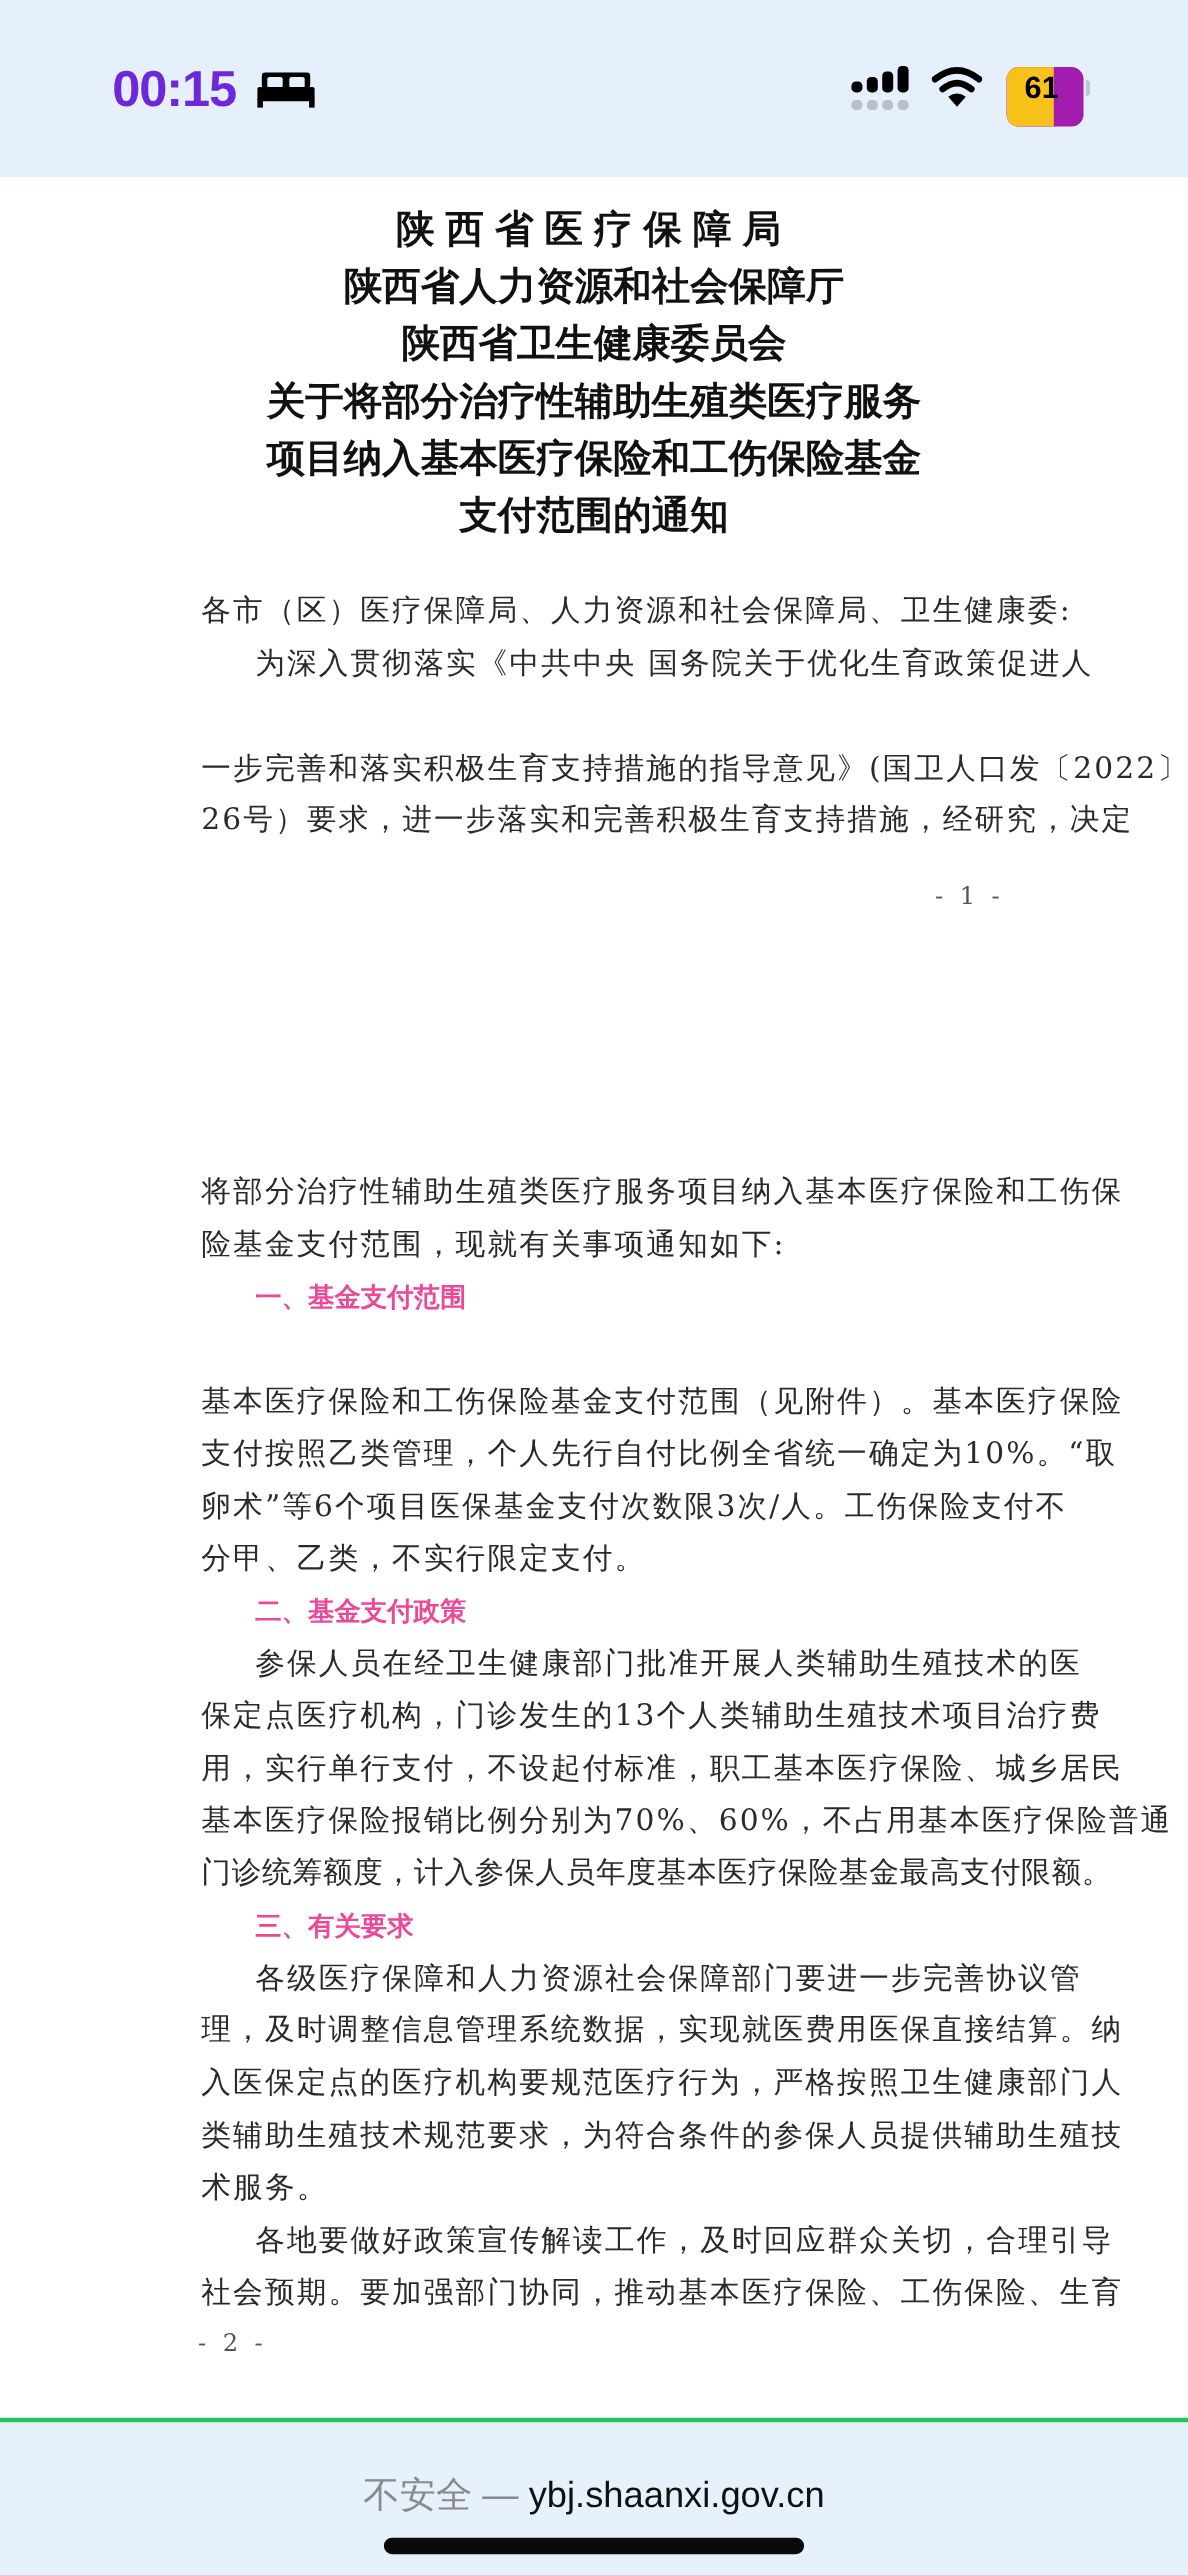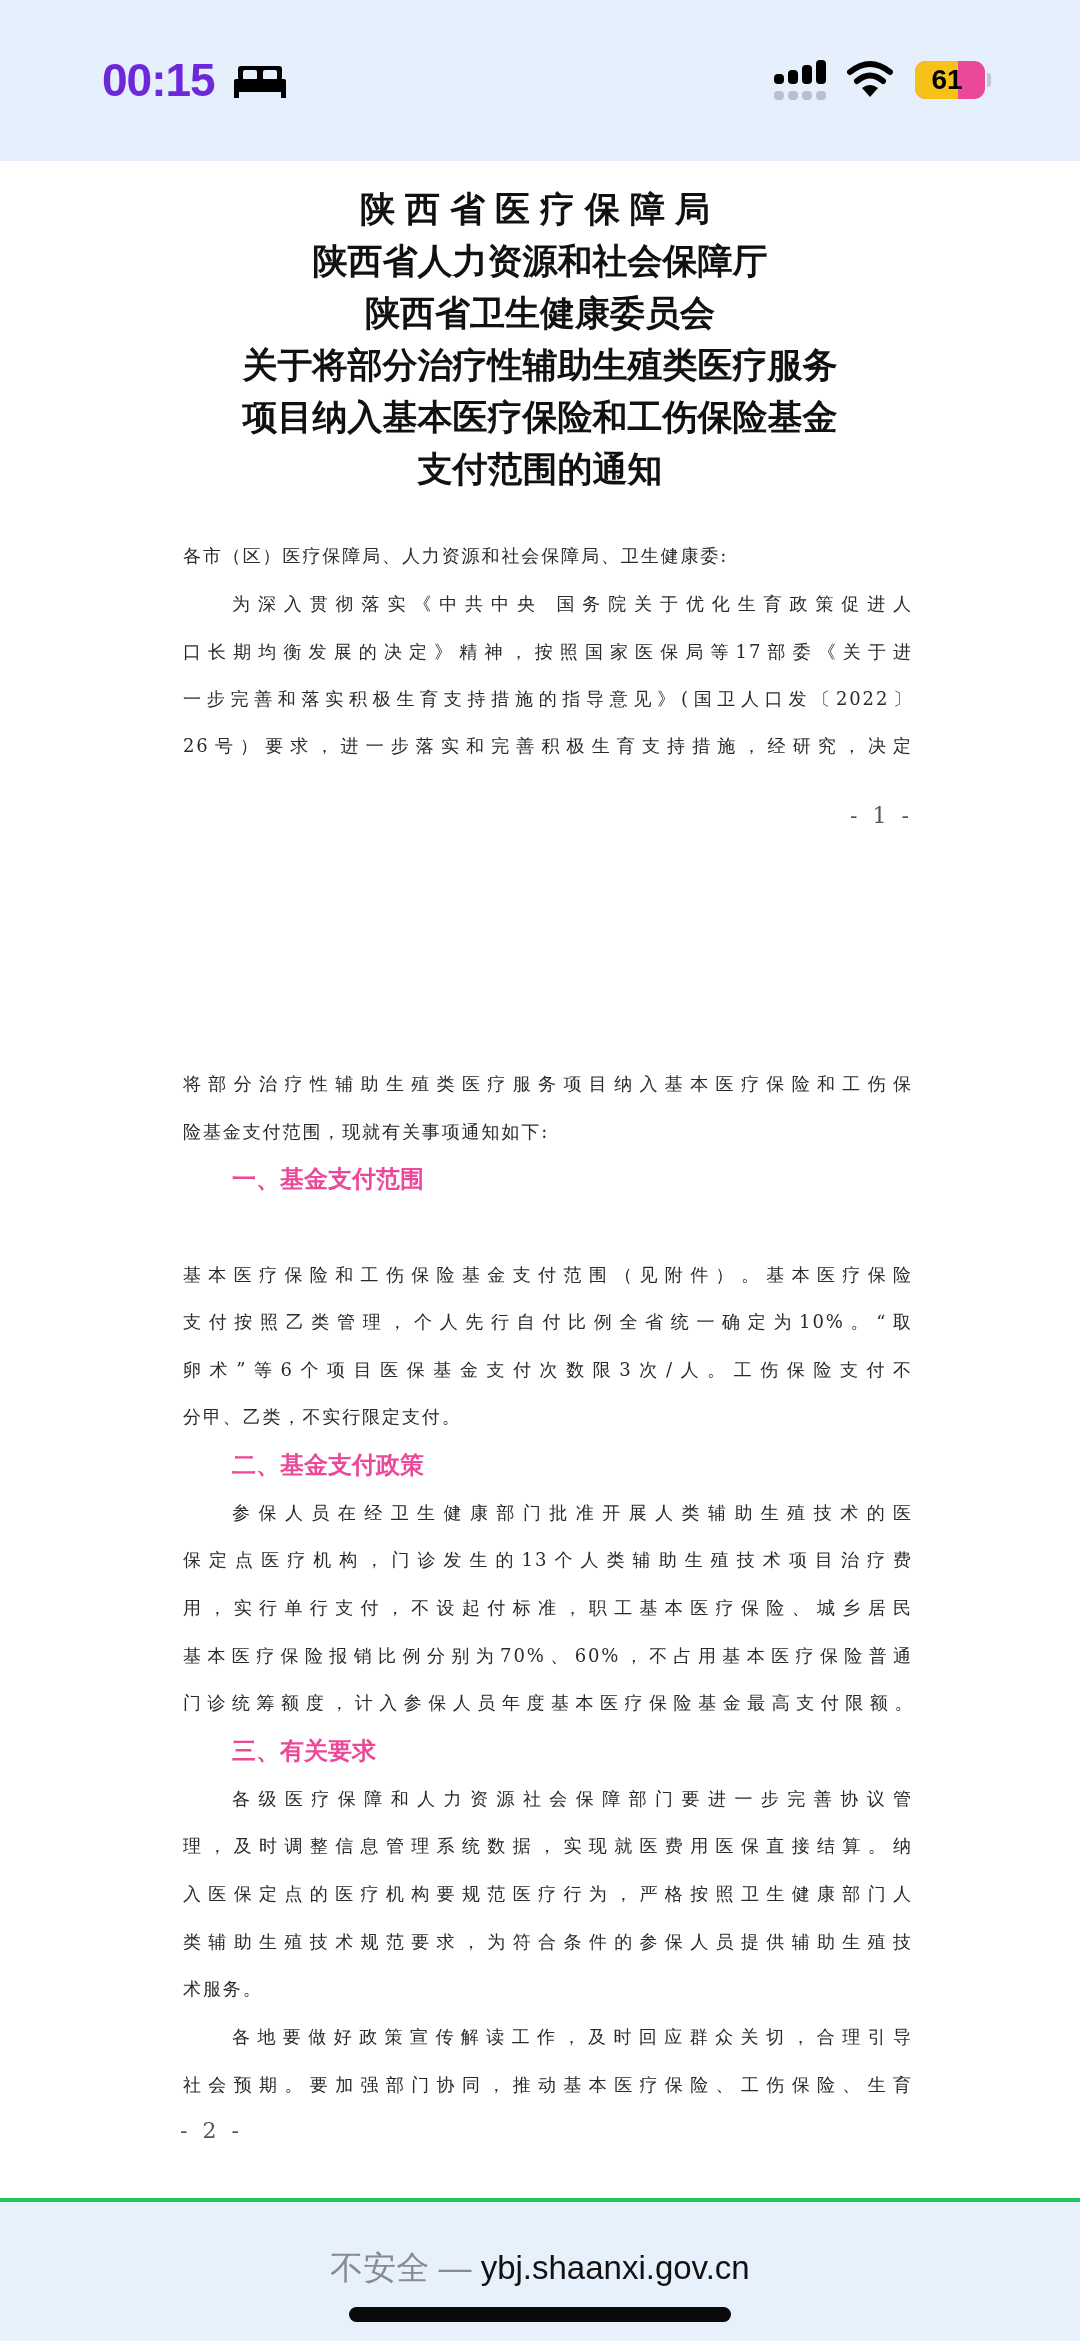--- a/index.html
+++ b/index.html
@@ -43,24 +43,24 @@
       width: 56px; height: 42px;
     }
     .wifi-icon {
       position: absolute;
       left: 847px; top: 60px;
       width: 46px; height: 38px;
     }
     .battery {
       position: absolute;
       left: 915px; top: 61px;
-      width: 70px; height: 38px;
+      width: 70px; height: 54px;
       border-radius: 11px;
       overflow: hidden;
-      background: #ec4899;
+      background: #a21caf;
     }
     .battery-fill {
       position: absolute;
       left: 0; top: 0; bottom: 0;
       width: 61%;
       background: #f6c21a;
     }
     .battery-label {
       position: absolute;
       left: 0; top: 0; width: 100%; height: 100%;
@@ -102,21 +102,21 @@
       line-height: 52px;
       height: 52px;
       white-space: nowrap;
     }
     .title-line.spaced { letter-spacing: 10px; }
 
     .body-line {
       position: absolute;
       left: 183px;
       width: 730px;
-      font-size: 18px;
+      font-size: 27px;
       line-height: 32px;
       height: 32px;
       white-space: nowrap;
       letter-spacing: 1.9px;
       color: #2a2a2a;
       text-align: justify;
       text-align-last: justify;
     }
     .body-line.last { text-align-last: left; }
     .body-line.indent { left: 232px; width: 681px; }
@@ -210,21 +210,20 @@
     <span class="title-line spaced">陕西省医疗保障局</span>
     <span class="title-line">陕西省人力资源和社会保障厅</span>
     <span class="title-line">陕西省卫生健康委员会</span>
     <span class="title-line">关于将部分治疗性辅助生殖类医疗服务</span>
     <span class="title-line">项目纳入基本医疗保险和工伤保险基金</span>
     <span class="title-line">支付范围的通知</span>
   </div>
 
   <div class="body-line last" style="top:379px;">各市（区）医疗保障局、人力资源和社会保障局、卫生健康委:</div>
   <div class="body-line indent" style="top:427px;">为深入贯彻落实《中共中央 国务院关于优化生育政策促进人</div>
-  <div class="body-line" style="top:475px;">口长期均衡发展的决定》精神，按照国家医保局等17部委《关于进</div>
   <div class="body-line" style="top:522px;">一步完善和落实积极生育支持措施的指导意见》(国卫人口发〔2022〕</div>
   <div class="body-line" style="top:569px;">26号）要求，进一步落实和完善积极生育支持措施，经研究，决定</div>
   <div class="page-num" style="left:850px; top:640px;">- 1 -</div>
 
   <div class="body-line" style="top:907px;">将部分治疗性辅助生殖类医疗服务项目纳入基本医疗保险和工伤保</div>
   <div class="body-line last" style="top:955px;">险基金支付范围，现就有关事项通知如下:</div>
 
   <div class="heading-line" style="top:1002px;">一、基金支付范围</div>
   <div class="body-line" style="top:1098px;">基本医疗保险和工伤保险基金支付范围（见附件）。基本医疗保险</div>
   <div class="body-line" style="top:1145px;">支付按照乙类管理，个人先行自付比例全省统一确定为10%。“取</div>

